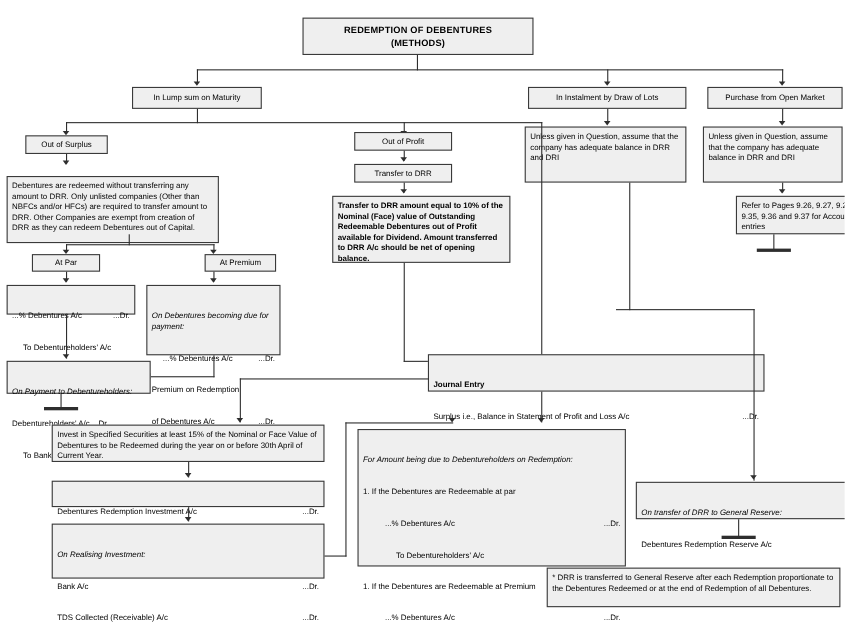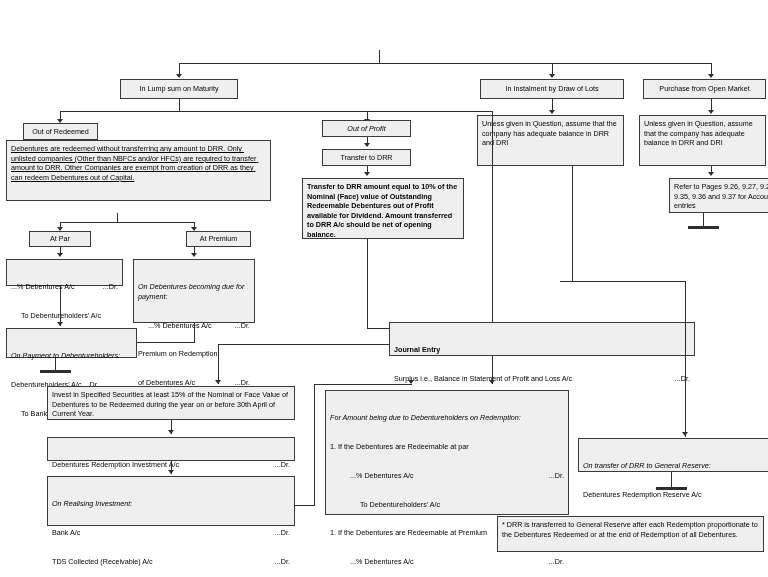--- a/index.html
+++ b/index.html
@@ -77,20 +77,24 @@
   .dr { float: right; }
   .ind1 { padding-left: 10px; display:block; }
   .ind2 { padding-left: 20px; display:block; }
   .ind3 { padding-left: 30px; display:block; }
 </style>
 </head>
 <body>
 
 <div id="canvas">
 
+  <div class="box center title-box" style="left:275px; top:16px; width:210px; height:34px; flex-direction:column;">
+    <span>REDEMPTION OF DEBENTURES</span>
+    <span>(METHODS)</span>
+  </div>
 
   <div class="ln lnv" style="left:379px; top:50px; height:14px;"></div>
 
   <div class="ln lnh" style="left:179px; top:63px; width:533px;"></div>
 
   <div class="ln lnv" style="left:179px; top:63px; height:12px;"></div>
   <div class="arrow" style="left:176px; top:74px;"></div>
   <div class="ln lnv" style="left:552px; top:63px; height:12px;"></div>
   <div class="arrow" style="left:549px; top:74px;"></div>
   <div class="ln lnv" style="left:711px; top:63px; height:12px;"></div>
@@ -116,24 +120,24 @@
 
   <div class="ln lnv" style="left:179px; top:99px; height:13px;"></div>
   <div class="ln lnh" style="left:60px; top:111px; width:433px;"></div>
   <div class="ln lnv" style="left:60px; top:111px; height:10px;"></div>
   <div class="arrow" style="left:57px; top:119px;"></div>
   <div class="ln lnv" style="left:367px; top:111px; height:10px;"></div>
   <div class="arrow" style="left:364px; top:119px;"></div>
 
   <div class="ln lnv" style="left:492px; top:111px; height:220px;"></div>
 
-  <div class="box center" style="left:23px; top:123px; width:75px; height:17px;">Out of Redeemed</div>
+  <div class="box center" style="left:23px; top:123px; width:75px; height:17px;">Out of Surplus</div>
   <div class="ln lnv" style="left:60px; top:140px; height:9px;"></div>
   <div class="arrow" style="left:57px; top:146px;"></div>
-  <div class="box" style="left:6px; top:140px; width:265px; height:61px;text-decoration:underline;">Debentures are redeemed without transferring any amount to DRR. Only unlisted companies (Other than NBFCs and/or HFCs) are required to transfer amount to DRR. Other Companies are exempt from creation of DRR as they can redeem Debentures out of Capital.</div>
+  <div class="box" style="left:6px; top:160px; width:193px; height:61px;">Debentures are redeemed without transferring any amount to DRR. Only unlisted companies (Other than NBFCs and/or HFCs) are required to transfer amount to DRR. Other Companies are exempt from creation of DRR as they can redeem Debentures out of Capital.</div>
 
   <div class="ln lnv" style="left:117px; top:213px; height:10px;"></div>
   <div class="ln lnh" style="left:60px; top:222px; width:135px;"></div>
   <div class="ln lnv" style="left:60px; top:222px; height:7px;"></div>
   <div class="arrow" style="left:57px; top:227px;"></div>
   <div class="ln lnv" style="left:194px; top:222px; height:7px;"></div>
   <div class="arrow" style="left:191px; top:227px;"></div>
 
   <div class="box center" style="left:29px; top:231px; width:62px; height:16px;">At Par</div>
   <div class="box center" style="left:162px; top:231px; width:65px; height:16px;margin-left:24px;">At Premium</div>
@@ -164,21 +168,21 @@
   <div class="arrow-left" style="left:133px; top:339px;"></div>
 
   <div class="box" style="left:6px; top:328px; width:131px; height:30px;">
     <span class="rowline ital">On Payment to Debentureholders:</span>
     <span class="rowline"><span>Debentureholders' A/c</span> <span>...Dr.</span></span>
     <span class="ind1">To Bank A/c</span>
   </div>
   <div class="ln lnv" style="left:55px; top:358px; height:13px;"></div>
   <div class="stub" style="left:40px; top:370px; width:31px;"></div>
 
-  <div class="box center" style="left:322px; top:120px; width:89px; height:17px;font-style:italic;">Out of Profit</div>
+  <div class="box center" style="left:322px; top:120px; width:89px; height:17px;">Out of Profit</div>
   <div class="ln lnv" style="left:367px; top:137px; height:9px;"></div>
   <div class="arrow" style="left:364px; top:143px;"></div>
   <div class="box center" style="left:322px; top:149px; width:89px; height:17px;">Transfer to DRR</div>
   <div class="ln lnv" style="left:367px; top:166px; height:9px;"></div>
   <div class="arrow" style="left:364px; top:172px;"></div>
   <div class="box" style="left:302px; top:178px; width:162px; height:61px;font-weight:bold;">Transfer to DRR amount equal to 10% of the Nominal (Face) value of Outstanding Redeemable Debentures out of Profit available for Dividend. Amount transferred to DRR A/c should be net of opening balance.</div>
 
   <div class="ln lnv" style="left:367px; top:239px; height:90px;"></div>
   <div class="ln lnh" style="left:367px; top:328px; width:125px;"></div>
 

